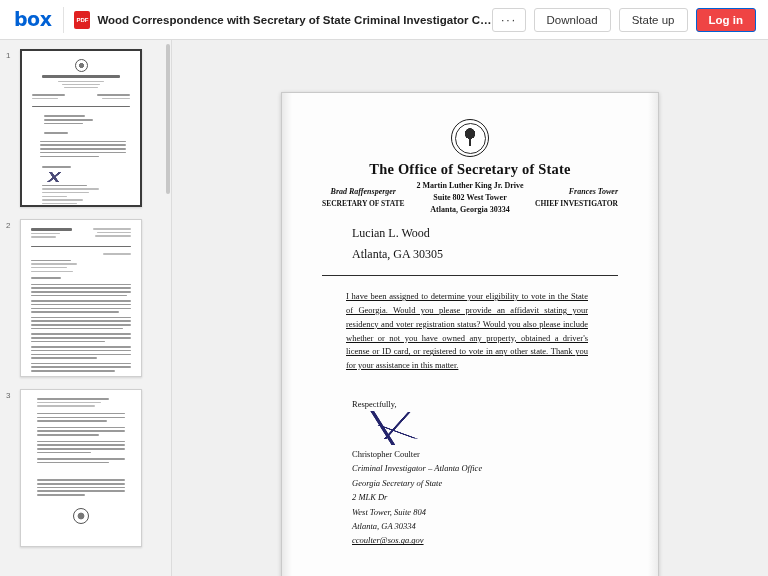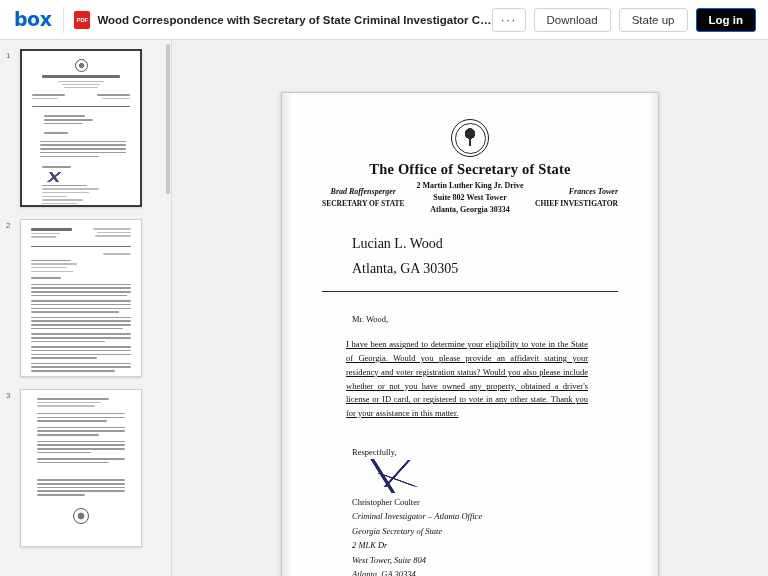--- a/index.html
+++ b/index.html
@@ -51,21 +51,21 @@
     display: flex; align-items: center; justify-content: center;
     letter-spacing: 1px; cursor: pointer;
   }
   .btn {
     height: 24px; padding: 0 12px; border-radius: 3px;
     border: 1px solid #d4d4d4; background: #fff; color: #333;
     font-size: 11.5px; display: flex; align-items: center; justify-content: center;
     cursor: pointer; white-space: nowrap;
   }
   .btn.primary {
-    background: #000000; border-color: #0061d5; color: #fff; font-weight: bold;
+    background: #ef4444; border-color: #0061d5; color: #fff; font-weight: bold;
   }
 
   
   .body { flex: 1; display: flex; min-height: 0; background: #f0f0f0; }
 
   
   .thumbs {
     width: 172px; min-width: 172px;
     background: #f2f2f2;
     border-right: 1px solid #dcdcdc;
@@ -158,21 +158,21 @@
   .names-row {
     display: flex; justify-content: space-between; align-items: flex-start;
     margin-top: -30px; margin-bottom: 0;
   }
   .name-l, .name-r { font-size: 7.5px; line-height: 1.5; font-weight: bold; }
   .name-l { text-align: center; }
   .name-r { text-align: right; }
   .nm-strong { font-style: italic; font-weight: bold; font-size: 8px; }
   .hr-rule { height: 1px; background: #2d2d2d; margin: 10px 0 14px 0; }
 
-  .to-block { font-size: 14px; line-height: 1.75; margin: 23px 0 0 30px; }
+  .to-block { font-size: 12px; line-height: 1.75; margin: 14px 0 0 30px; }
   .salutation { font-size: 8.5px; margin: 22px 0 0 30px; }
   .para {
     font-size: 8.5px; line-height: 1.62; text-align: justify;
     margin: 14px 30px 0 24px;
     text-decoration: underline;
   }
   .closing { font-size: 8.5px; margin: 26px 0 0 30px; }
   .signature {
     width: 96px; height: 34px; margin: 2px 0 2px 32px;
     background:
@@ -376,21 +376,20 @@
           </div>
         </div>
 
         <div class="to-block">
           <div>Lucian L. Wood</div>
           <div>Atlanta, GA 30305</div>
         </div>
 
         <div class="hr-rule"></div>
 
-        <div class="salutation">Mr. Wood,</div>
 
         <div class="para">I have been assigned to determine your eligibility to vote in the State of Georgia. Would you please provide an affidavit stating your residency and voter registration status? Would you also please include whether or not you have owned any property, obtained a driver's license or ID card, or registered to vote in any other state. Thank you for your assistance in this matter.</div>
 
         <div class="closing">Respectfully,</div>
         <div class="signature"></div>
 
         <div class="sig-block">
           <div>Christopher Coulter</div>
           <div class="it">Criminal Investigator – Atlanta Office</div>
           <div class="it">Georgia Secretary of State</div>

